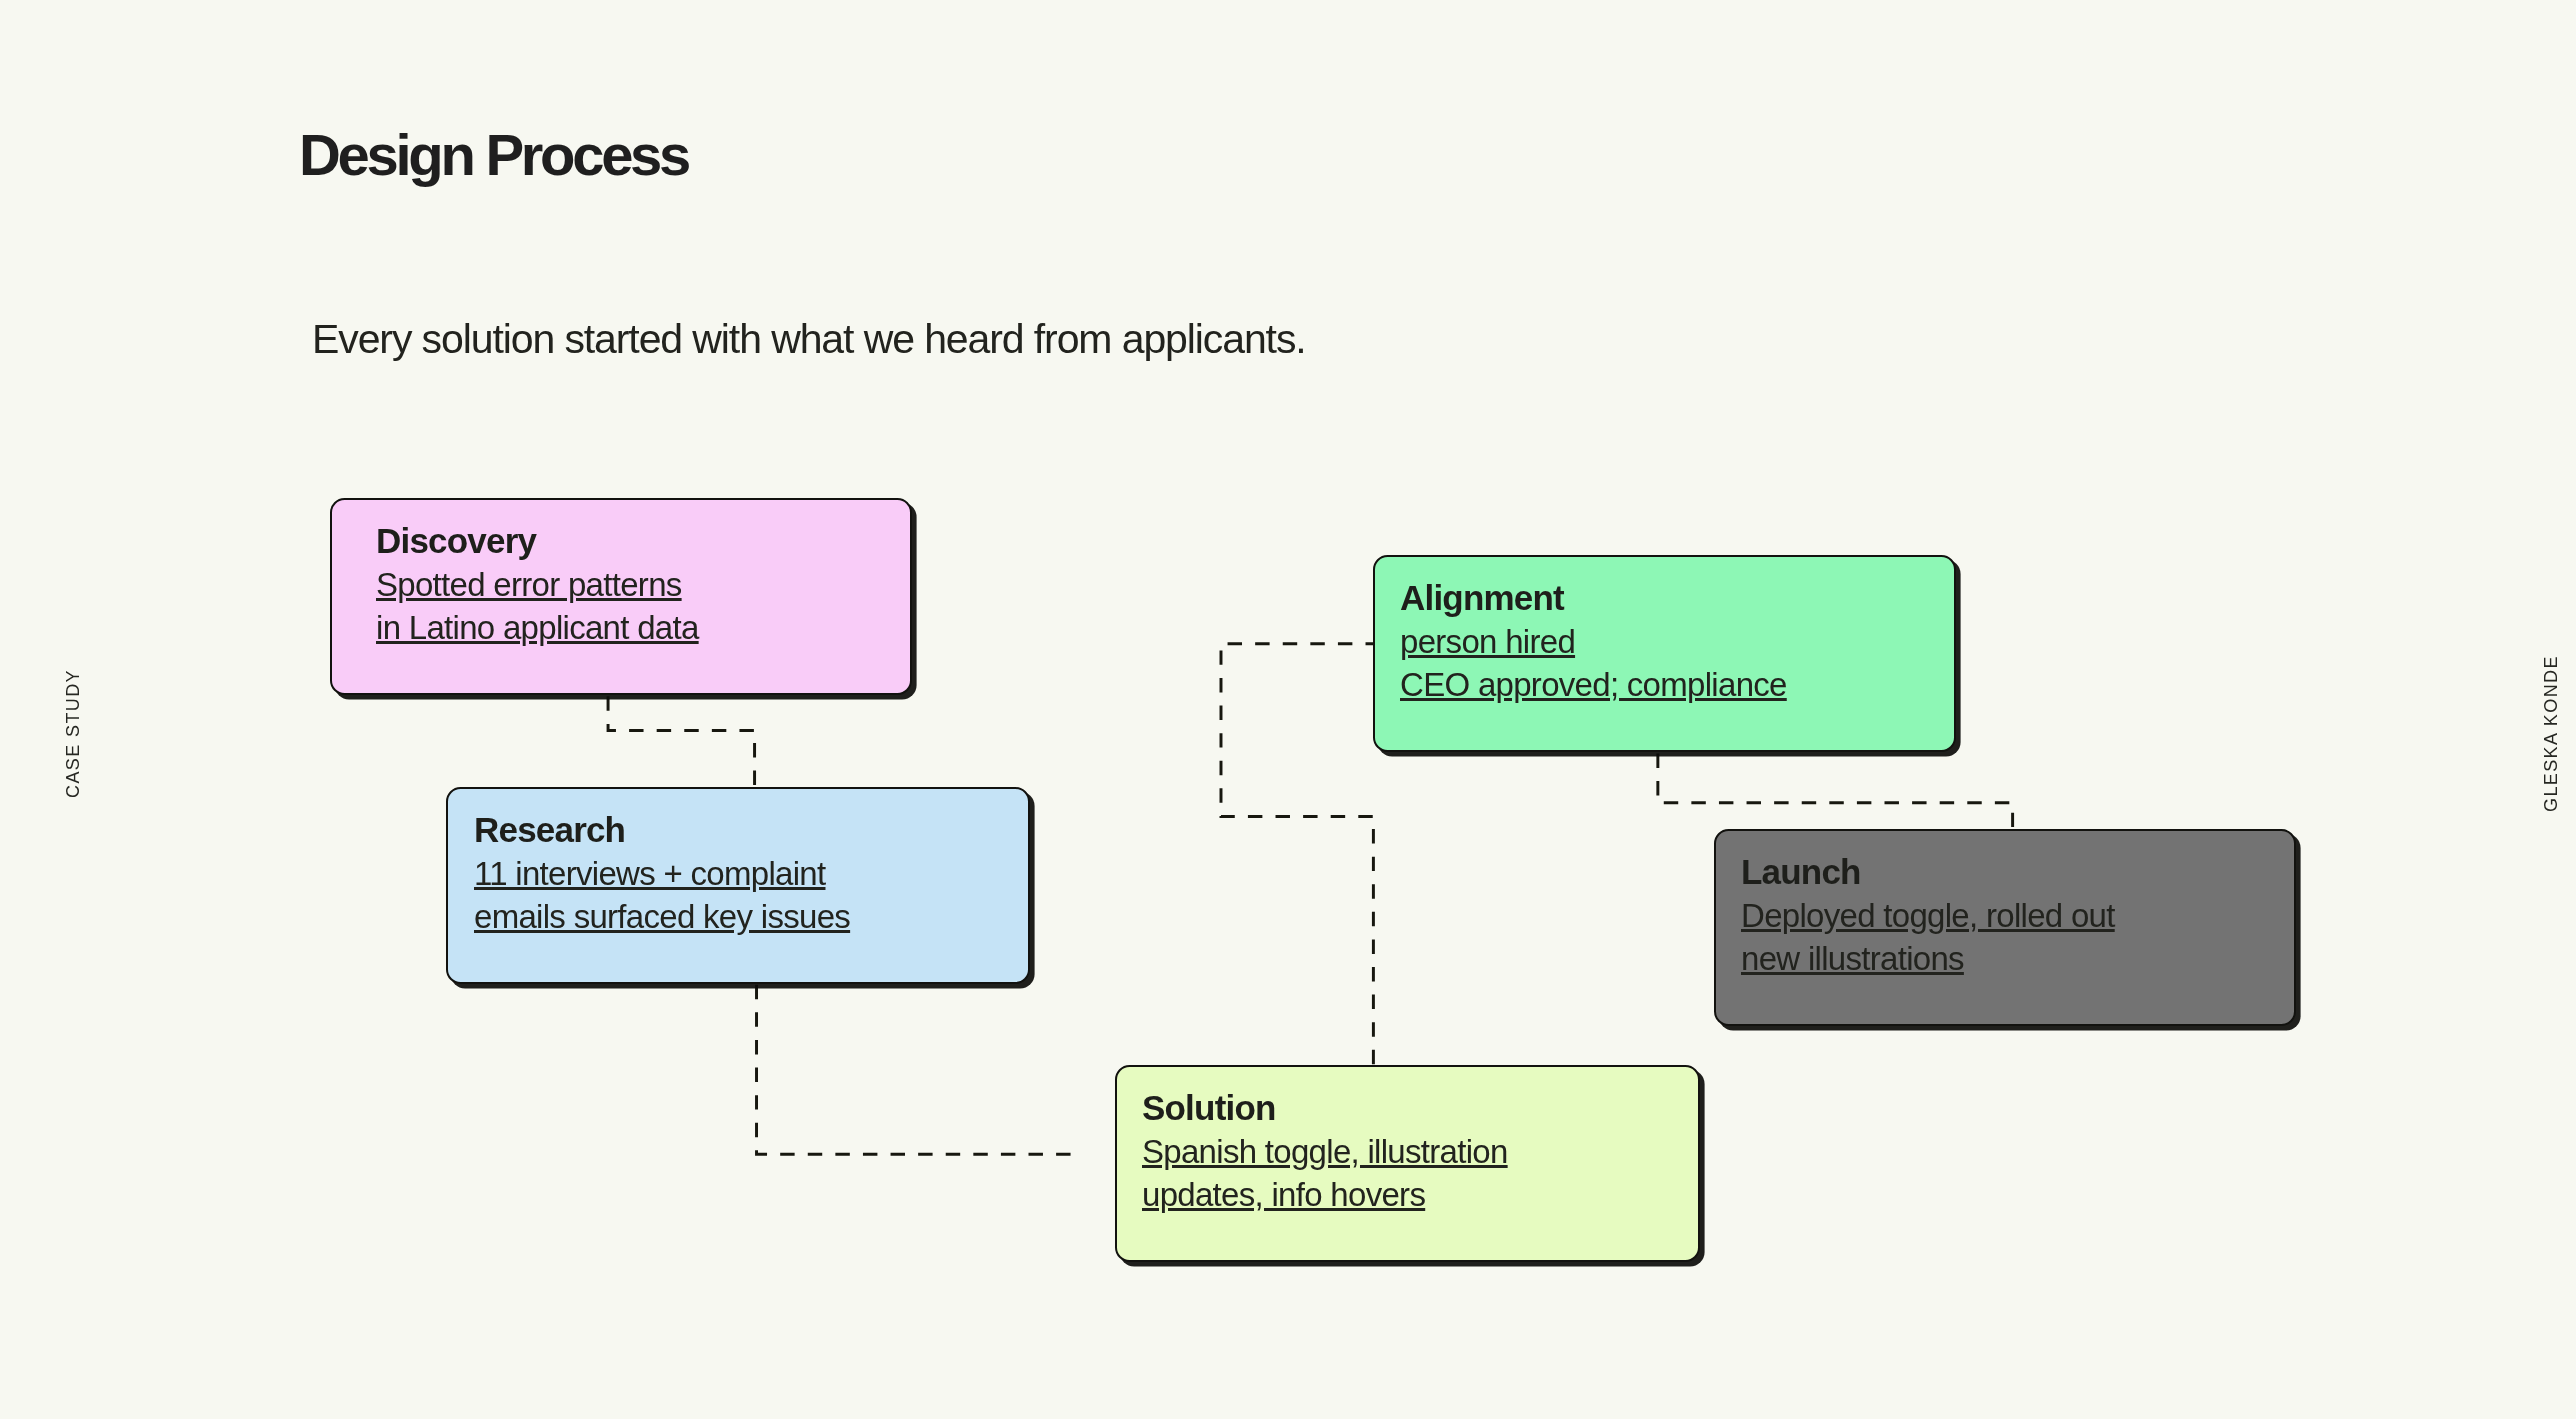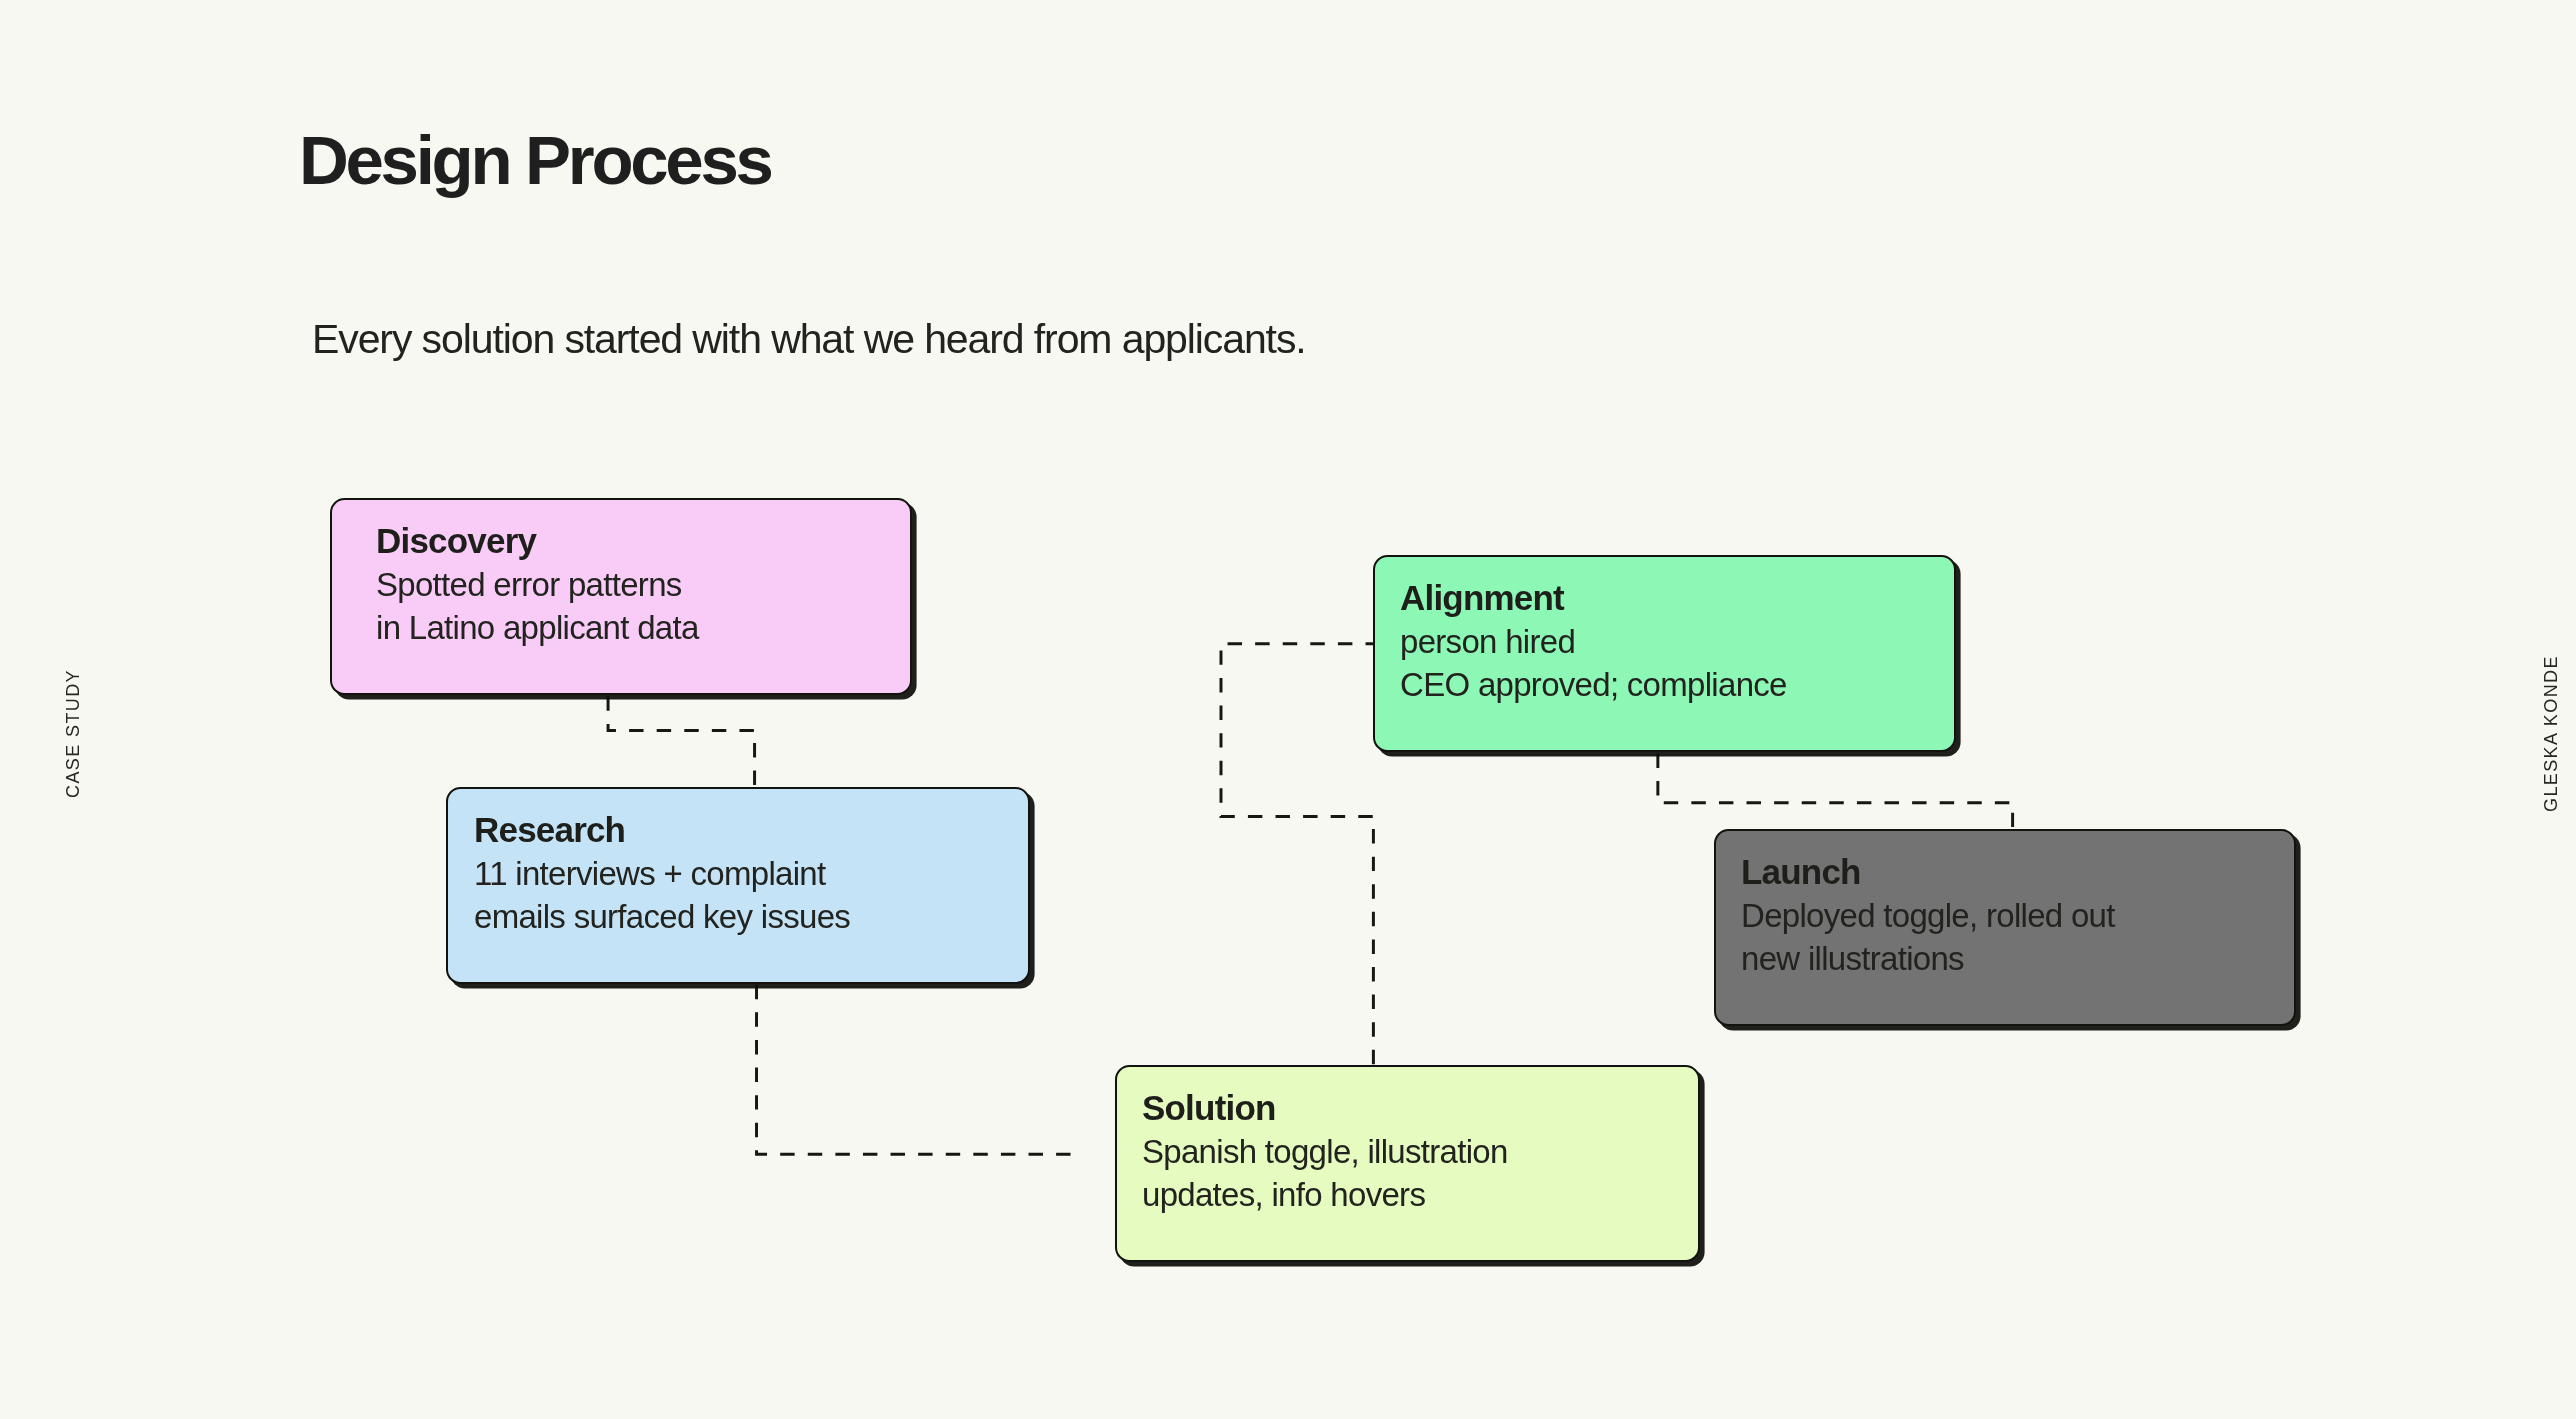--- a/index.html
+++ b/index.html
@@ -22,21 +22,21 @@
     width: 2576px;
     height: 1419px;
     background: #f7f8f1;
   }
 
   
   .page-title {
     position: absolute;
     left: 299px;
     top: 126px;
-    font-size: 69px;
+    font-size: 58px;
     font-weight: 700;
     letter-spacing: -3.3px;
     color: #1f1f1f;
     line-height: 1.0;
     white-space: nowrap;
     font-stretch: condensed;
   }
   .page-subtitle {
     position: absolute;
     left: 312px;
@@ -90,21 +90,21 @@
     white-space: nowrap;
   }
   .card-body {
     font-size: 33px;
     font-weight: 400;
     letter-spacing: -0.7px;
     color: #22231e;
     line-height: 1.30;
     margin: 0;
   }
-  .card-body span { display: block; white-space: nowrap; }
+  .card-body span { display: block; white-space: nowrap; text-decoration: underline; }
 
   
   #card-discovery { left: 330px;  top: 498px;  width: 582px;  height: 197px; background: #f9ccf8; padding-left: 44px; }
   #card-research  { left: 446px;  top: 787px; width: 584px;  height: 197px; background: #c5e3f6; padding-left: 26px; }
   #card-solution  { left: 1071px; top: 1065px; width: 585px;  height: 197px; background: #e6fbc0; }
   #card-alignment { left: 1373px; top: 555px;  width: 583px;  height: 197px; background: #8df7b5; }
   #card-launch    { left: 1714px; top: 829px; width: 582px;  height: 197px; background: #d9c8fb; }
 
   
   #connectors {

